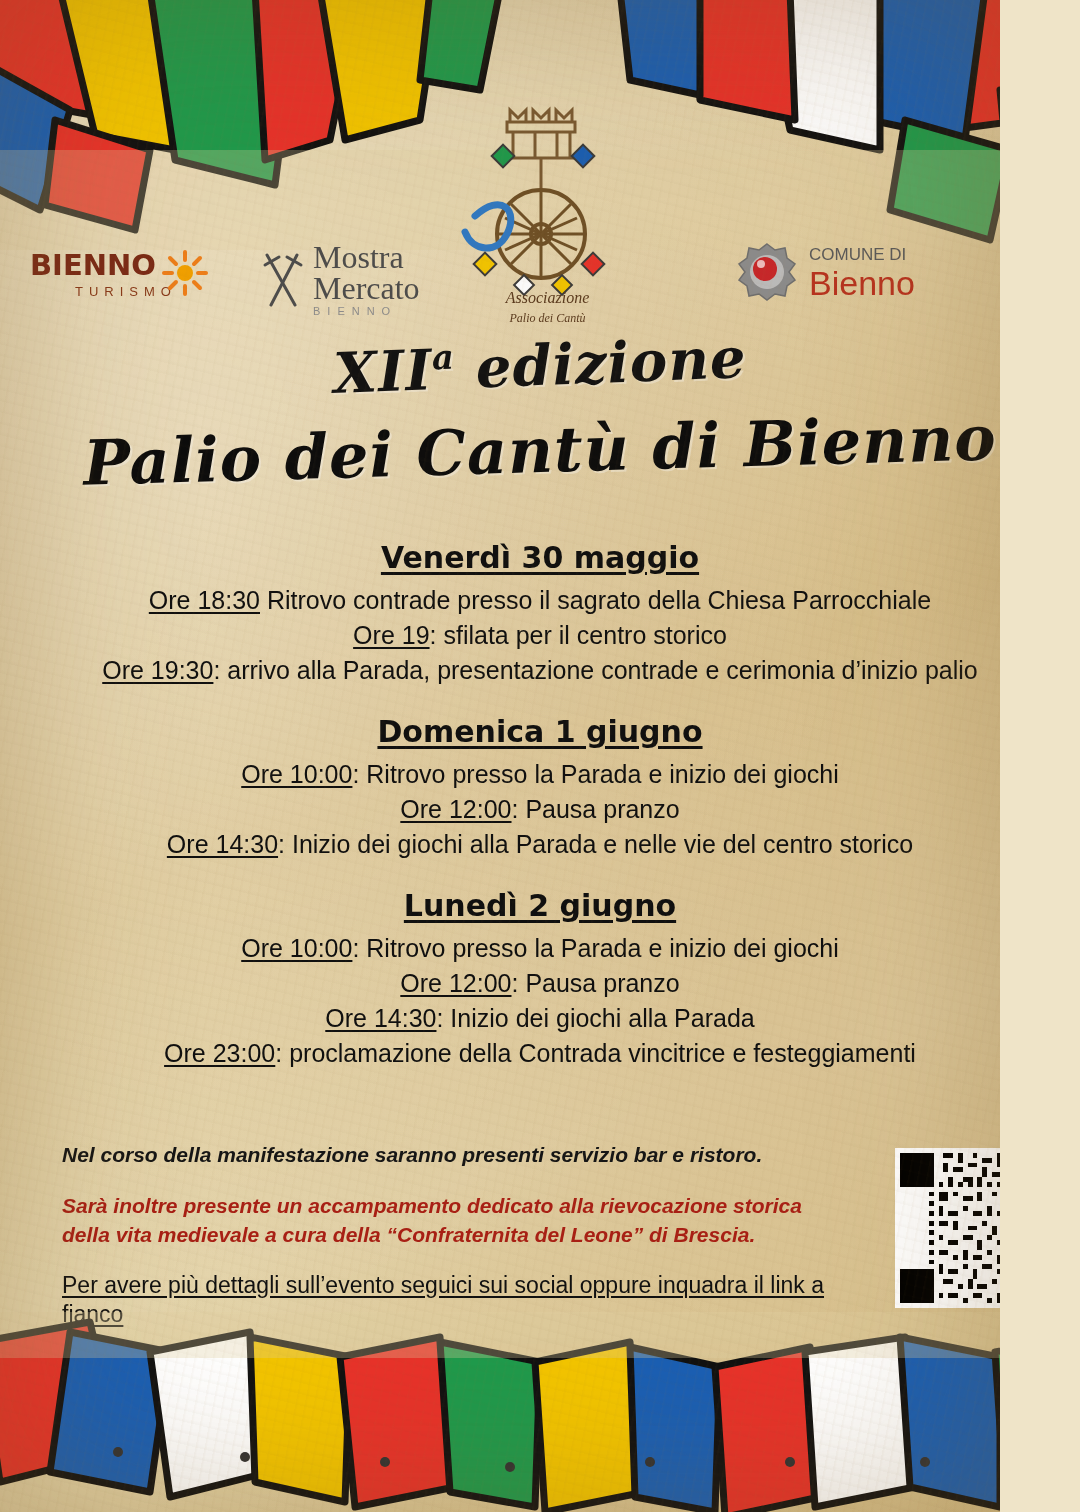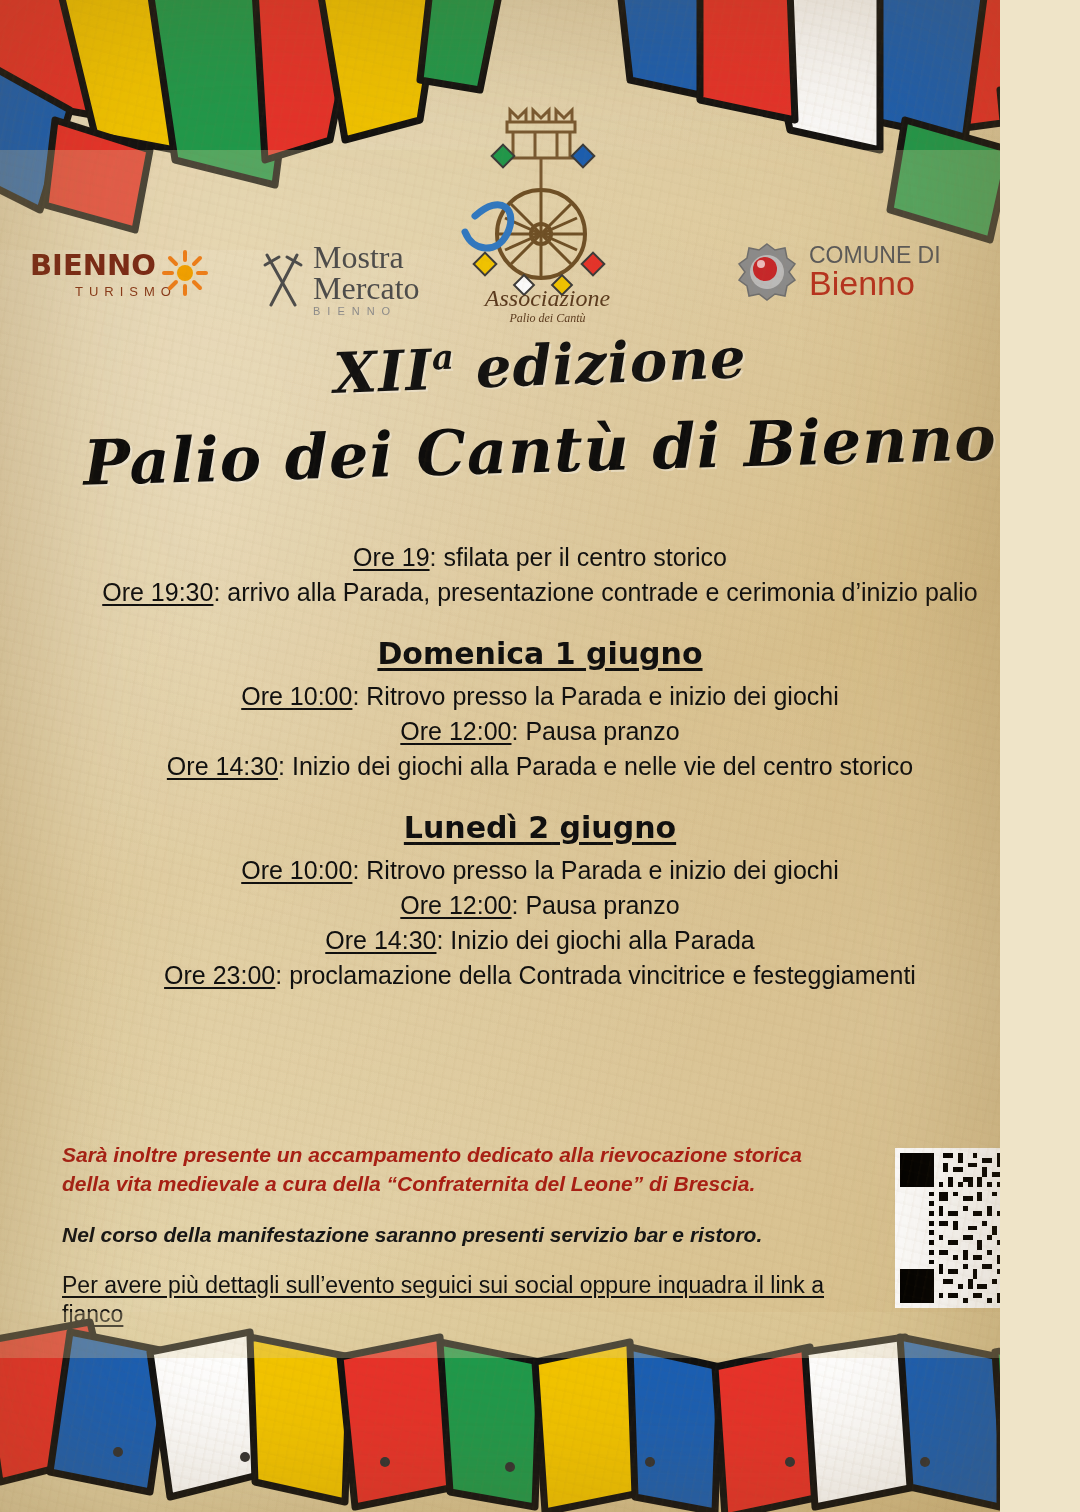--- a/index.html
+++ b/index.html
@@ -115,28 +115,28 @@
     position: absolute;
     left: 455px;
     top: 52px;
     width: 185px;
     text-align: center;
     font-family: "Liberation Serif", serif;
     font-style: italic;
     color: #5a3a1e;
     line-height: 20px;
   }
-  .crest-caption .c1 { font-size: 24px; }
+  .crest-caption .c1 { font-size: 16px; }
   .crest-caption .c2 { font-size: 12px; }
 
   
   .logo-comune { left: 735px; top: 4px; }
   .logo-comune .cm-top {
     font-family: "Liberation Sans", sans-serif;
-    font-size: 23px;
+    font-size: 17px;
     color: #5b5b5b;
     line-height: 22px;
   }
   .logo-comune .cm-bottom {
     font-family: "Liberation Sans", sans-serif;
     font-size: 34px;
     color: #b9331f;
     line-height: 34px;
   }
 
@@ -371,20 +371,24 @@
     <div class="title-1">
       <span>XII</span><sup>a</sup>
       <span>edizione</span>
     </div>
     <div class="title-2">Palio dei Cantù di Bienno</div>
   </div>
 
   <div class="schedule">
 
     <div class="day-block">
+      <div class="day">Venerdì 30 maggio</div>
+      <div class="ev">
+        <span class="t">Ore 18:30</span><span> Ritrovo contrade presso il sagrato della Chiesa Parrocchiale</span>
+      </div>
       <div class="ev">
         <span class="t">Ore 19</span><span>: sfilata per il centro storico</span>
       </div>
       <div class="ev">
         <span class="t">Ore 19:30</span><span>: arrivo alla Parada, presentazione contrade e cerimonia d’inizio palio</span>
       </div>
     </div>
 
     <div class="day-block">
       <div class="day">Domenica 1 giugno</div>
@@ -410,25 +414,25 @@
       <div class="ev">
         <span class="t">Ore 14:30</span><span>: Inizio dei giochi alla Parada</span>
       </div>
       <div class="ev">
         <span class="t">Ore 23:00</span><span>: proclamazione della Contrada vincitrice e festeggiamenti</span>
       </div>
     </div>
   </div>
 
   <div class="notes">
+    <div class="note">Nel corso della manifestazione saranno presenti servizio bar e ristoro.</div>
     <div class="note red">
       <span>Sarà inoltre presente un accampamento dedicato alla rievocazione storica</span><br>
       <span>della vita medievale a cura della “Confraternita del Leone” di Brescia.</span>
     </div>
-    <div class="note">Nel corso della manifestazione saranno presenti servizio bar e ristoro.</div>
     <div class="note link">Per avere più dettagli sull’evento seguici sui social oppure inquadra il link a fianco</div>
   </div>
 
   <div class="qr-wrap">
     <svg class="qr" viewBox="0 0 33 33" shape-rendering="crispEdges">
       <rect width="33" height="33" fill="#ffffff"></rect>
       <g fill="#000000">
 
         <path d="M1,1 h7 v7 h-7 z M2,2 h5 v5 h-5 z M3,3 h3 v3 h-3 z"></path>
         <path d="M25,1 h7 v7 h-7 z M26,2 h5 v5 h-5 z M27,3 h3 v3 h-3 z"></path>

